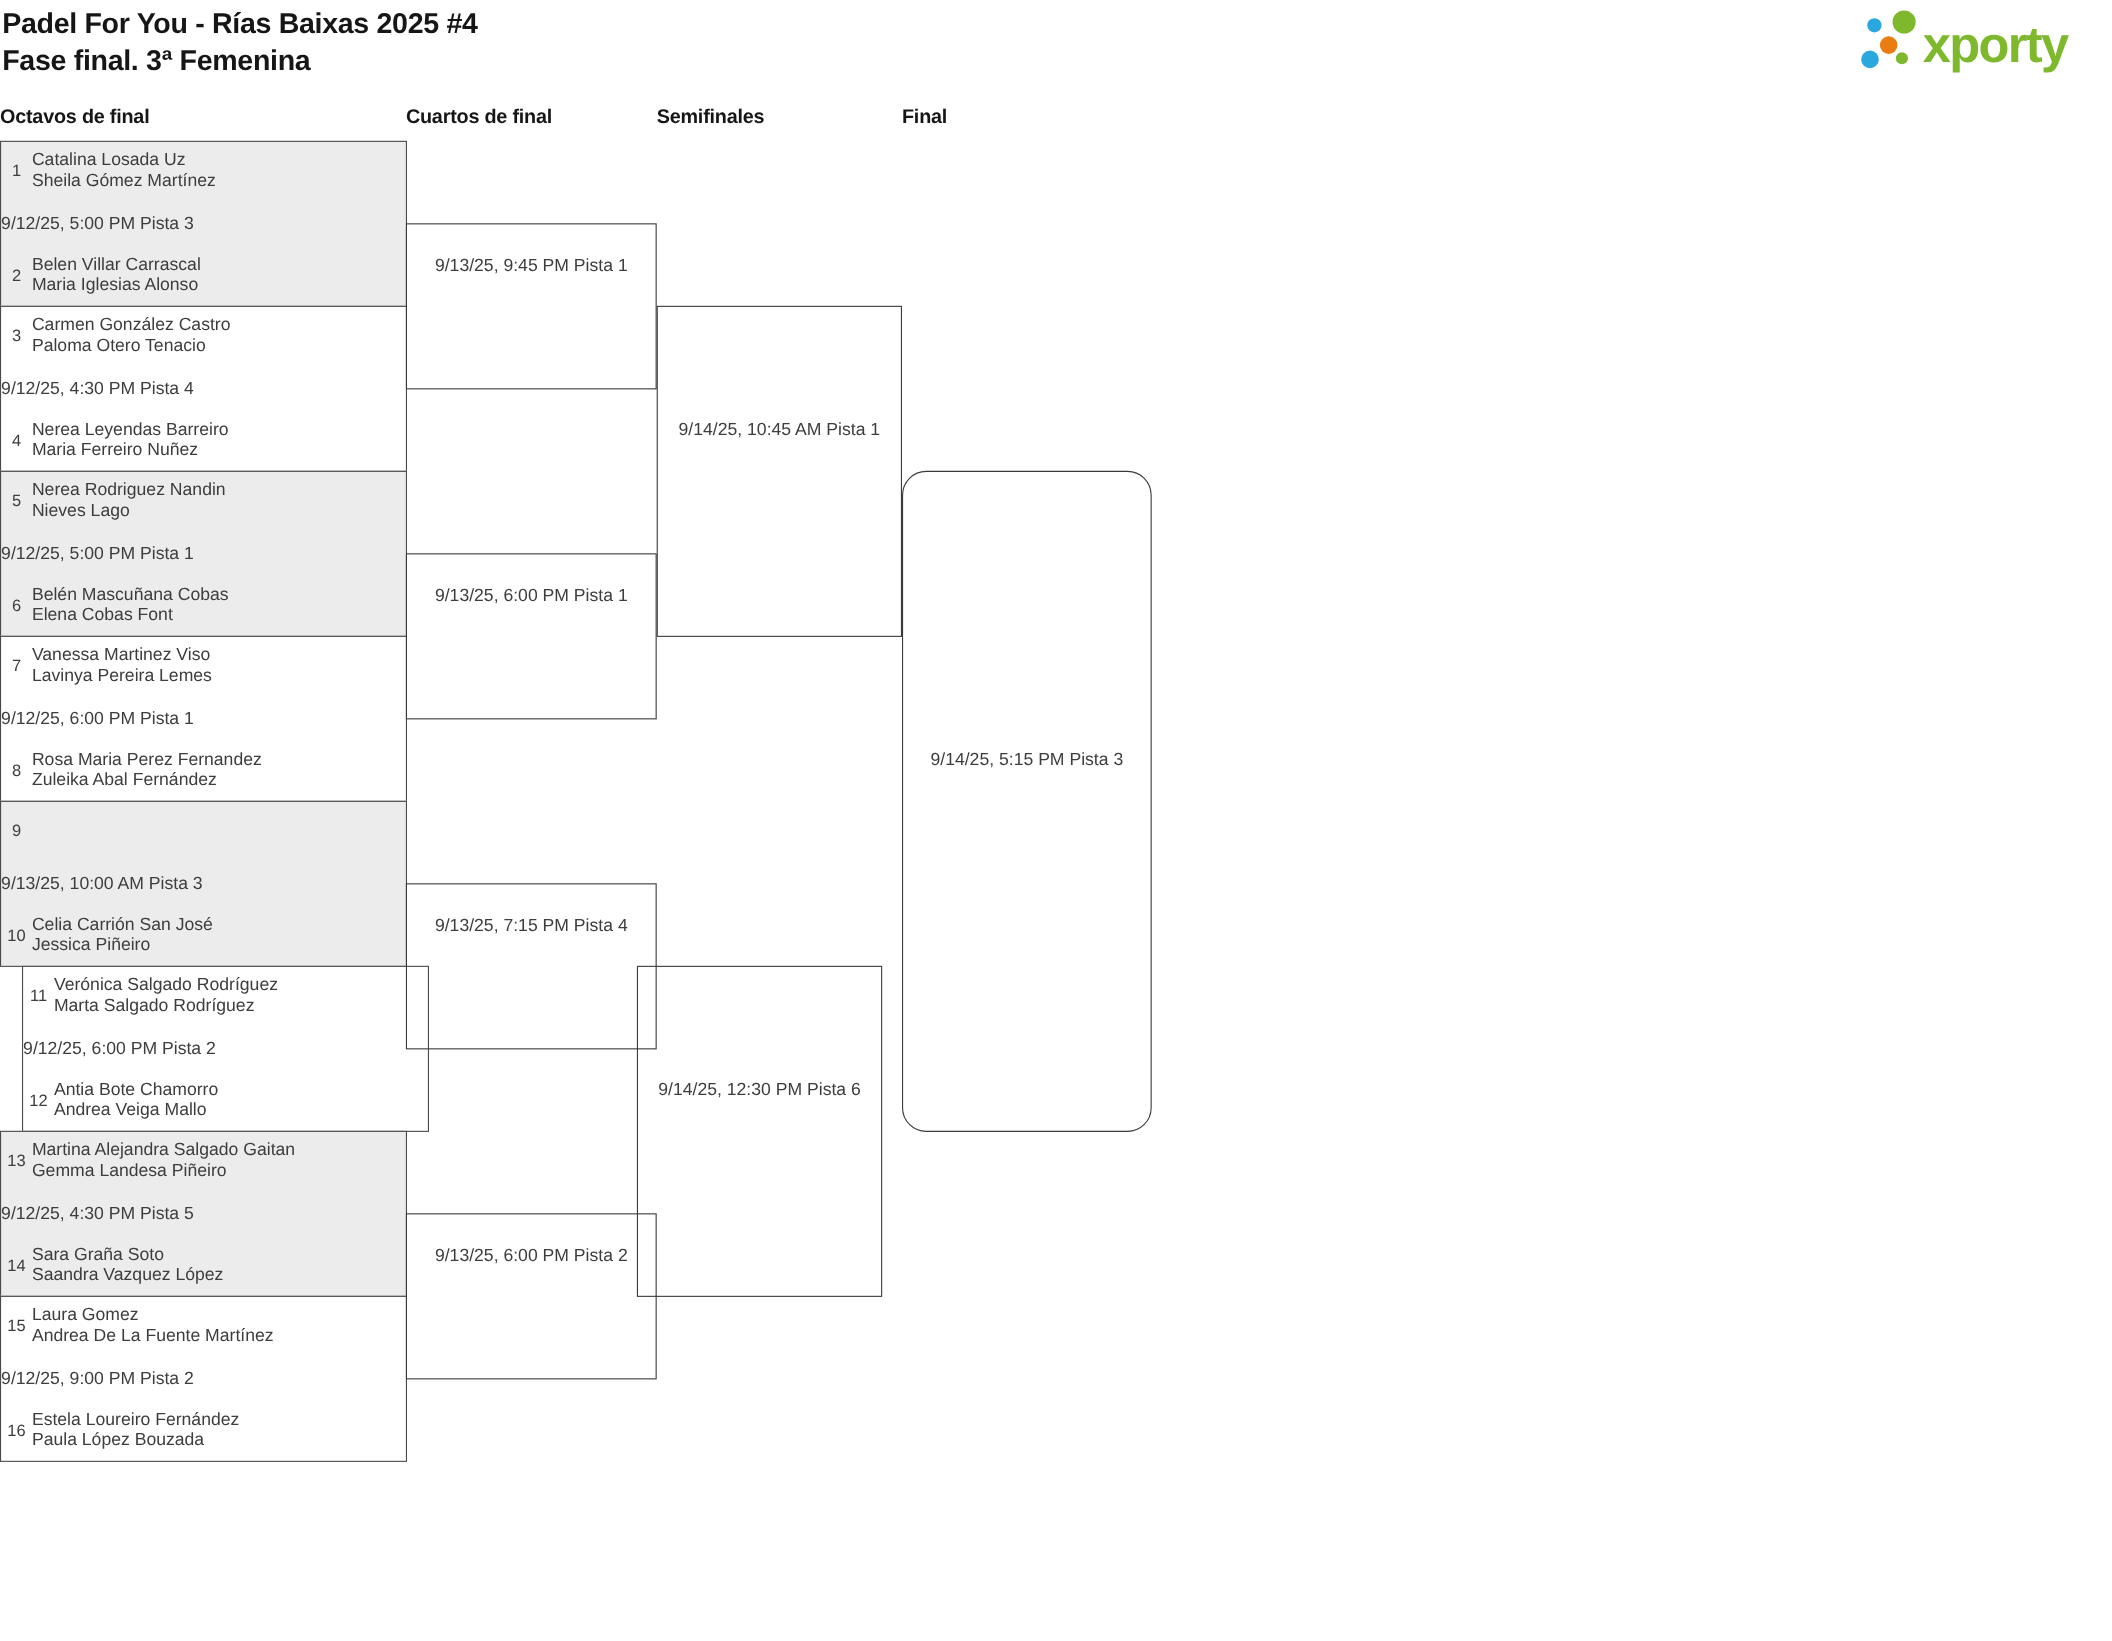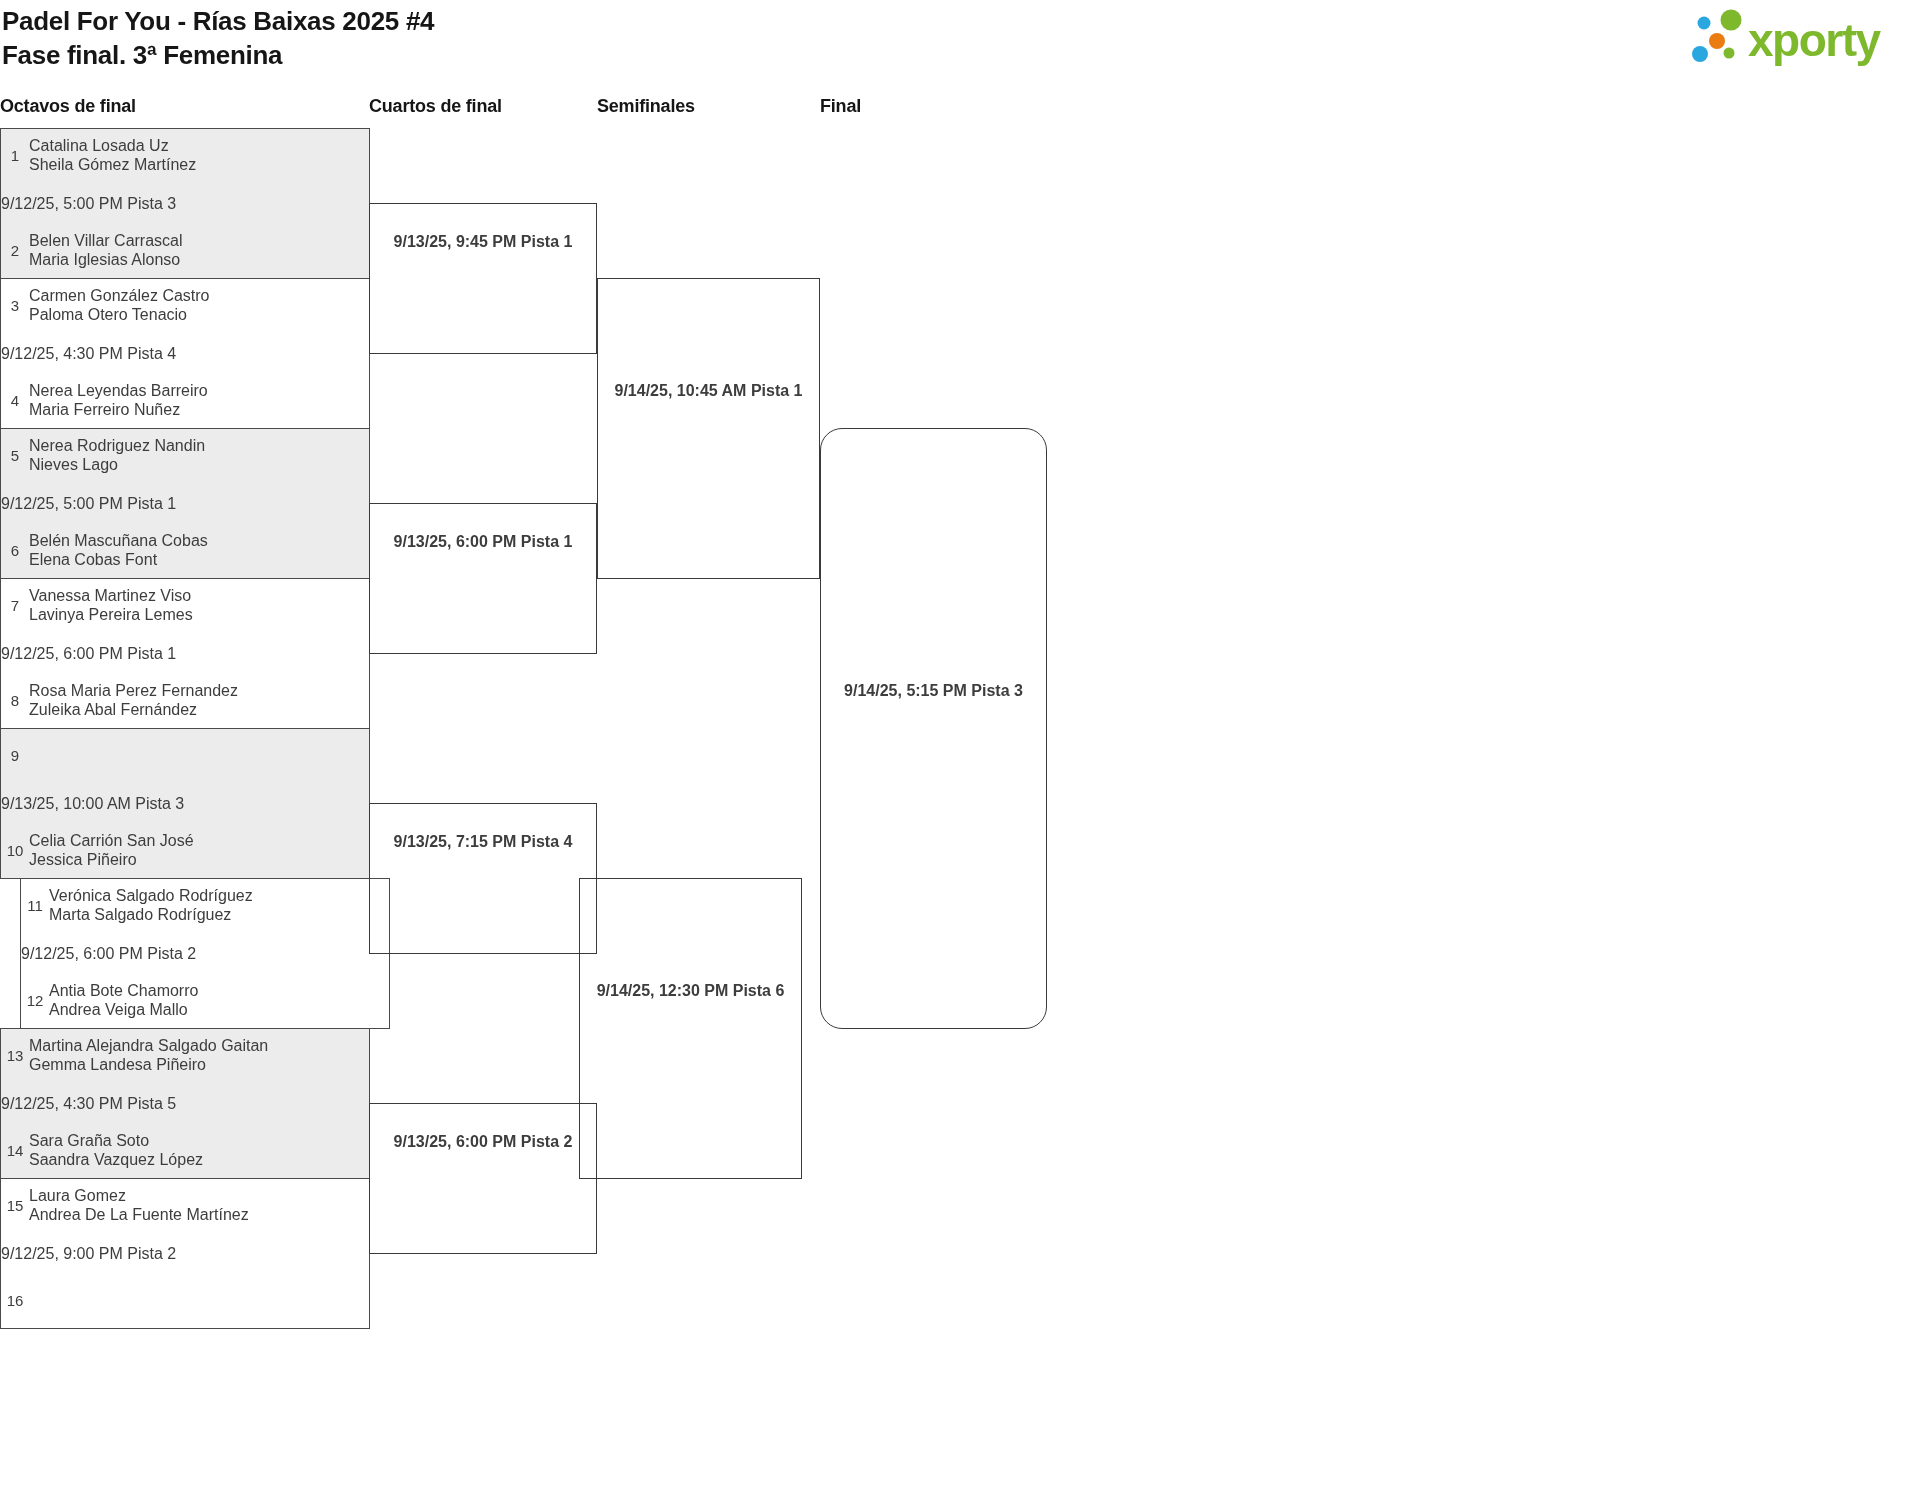--- a/index.html
+++ b/index.html
@@ -35,21 +35,20 @@
   }
   .slot-top{top:7px;}
   .slot-bottom{bottom:9px;}
   .block-date{
     position:absolute;left:0;right:0;top:65px;font-size:16px;
     line-height:19px;color:var(--text,#3d3d3d);white-space:nowrap;
   }
   .round-box{
     position:absolute;box-sizing:border-box;border:1px solid var(--line,#3a3a3a);
     background:transparent;
-    font-weight:bold;
   }
   .box-date{
     position:absolute;left:0;right:0;text-align:center;font-size:16px;line-height:19px;
     color:var(--text,#3d3d3d);white-space:nowrap;
   }
   .qf-date{top:28px;}
   .sf-date{top:102px;}
   .f-date{top:252px;}
   .logo-text{
     font-family:"Liberation Sans", sans-serif;font-weight:bold;font-size:46px;
@@ -167,20 +166,24 @@
         </div>
       </div>
       <div class="match-block" style="top:1178px;">
         <div class="seed seed-top">15</div>
         <div class="players slot-top">
           <div>Laura Gomez</div>
           <div>Andrea De La Fuente Martínez</div>
         </div>
         <div class="block-date">9/12/25, 9:00 PM Pista 2</div>
         <div class="seed seed-bottom">16</div>
+        <div class="players slot-bottom">
+          <div>Estela Loureiro Fernández</div>
+          <div>Paula López Bouzada</div>
+        </div>
       </div>
       <div class="round-box" style="left:369px;width:228px;top:203px;height:151px;">
         <div class="box-date qf-date">9/13/25, 9:45 PM Pista 1</div>
       </div>
       <div class="round-box" style="left:369px;width:228px;top:503px;height:151px;">
         <div class="box-date qf-date">9/13/25, 6:00 PM Pista 1</div>
       </div>
       <div class="round-box" style="left:369px;width:228px;top:803px;height:151px;">
         <div class="box-date qf-date">9/13/25, 7:15 PM Pista 4</div>
       </div>

